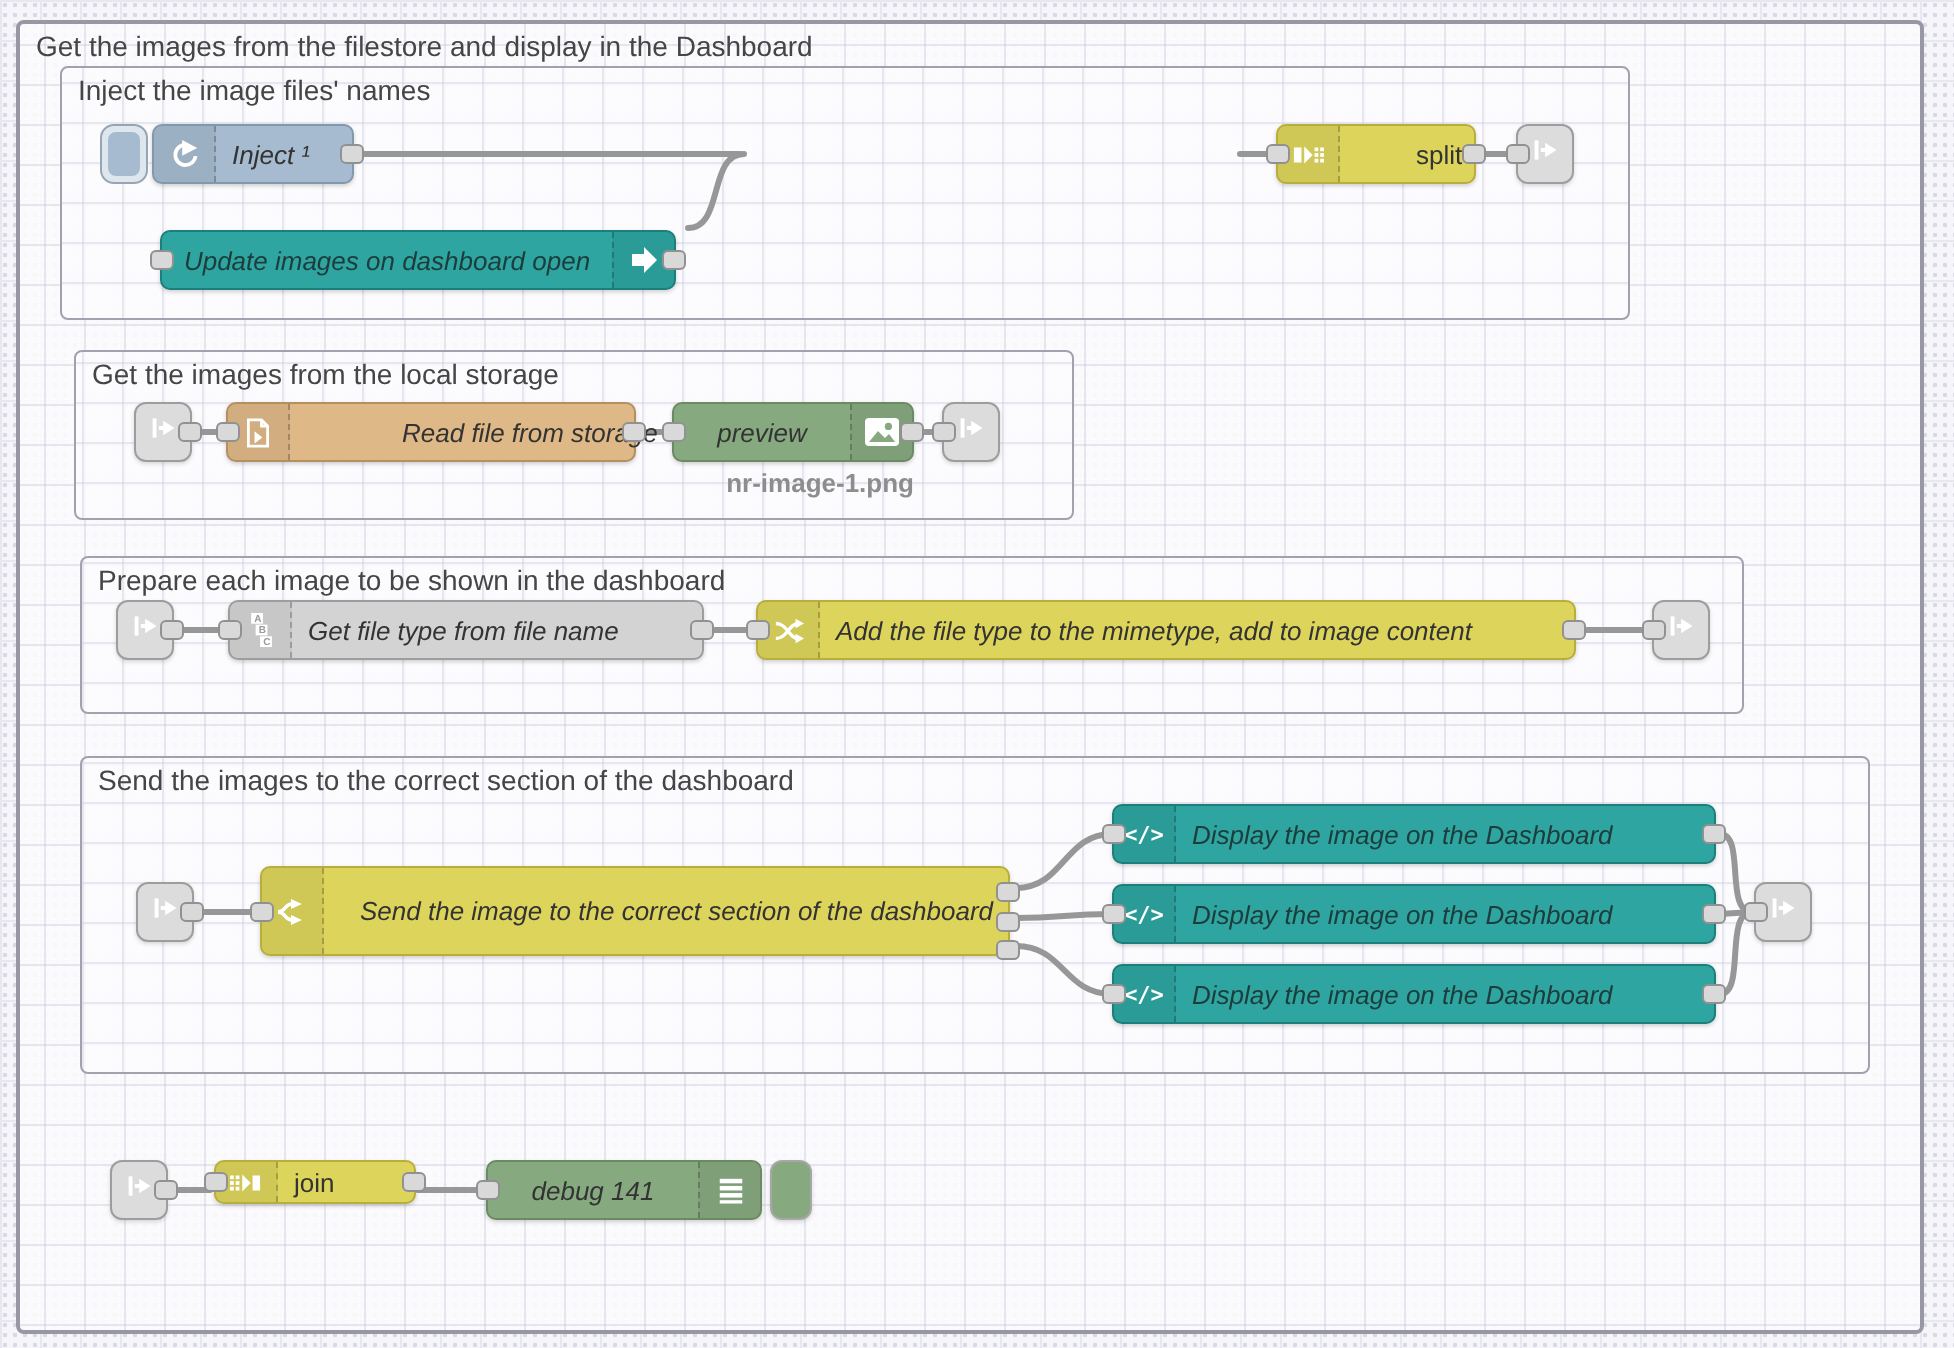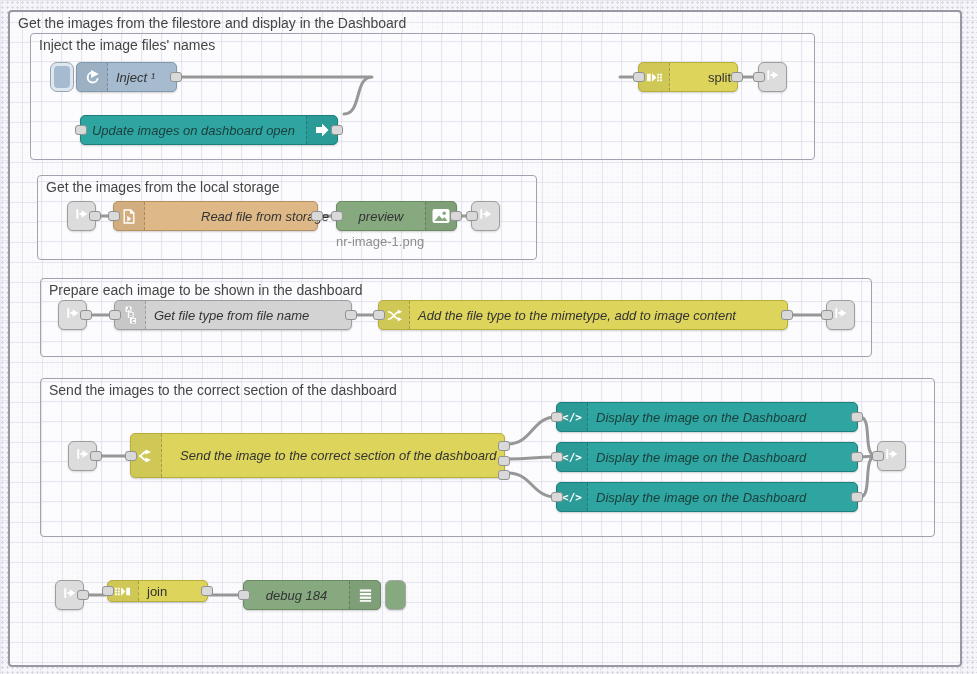--- a/index.html
+++ b/index.html
@@ -69,21 +69,21 @@
   }
   .inject-button .inner{
     position:absolute;left:3px;top:3px;right:3px;bottom:3px;border-radius:4px;background:#a6bbcf;
   }
   .debug-toggle{
     position:absolute;left:385px;top:580px;width:21px;height:30px;border-radius:6px;
     background:#87a980;border:1px solid #a7a7a7;box-sizing:border-box;
     box-shadow:0 1px 2px rgba(0,0,0,0.15);
   }
   .caption{
-    position:absolute;font-size:13px;color:#8d8d8d;text-align:left;white-space:nowrap;
+    position:absolute;font-size:13px;color:#8d8d8d;text-align:right;white-space:nowrap;font-weight:bold;
   }
   .code-glyph{font-size:11px;font-weight:bold;color:#fff;font-family:"DejaVu Sans Mono",monospace;}
 </style>
 </head>
 <body>
 
 <div class="canvas">
 
   <div class="group outer" style="left:8px;top:10px;width:950px;height:653px;background-position:-8px -10px;">
     <span class="group-label">Get the images from the filestore and display in the Dashboard</span>
@@ -369,21 +369,21 @@
           <path d="M6.5 3.5 L11 8 L6.5 12.5 Z" fill="#fff"></path>
           <rect x="12" y="4" width="4" height="8" fill="#fff"></rect>
         </svg>
     </span>
     <span class="nlabel roman">join</span>
     <span class="port in"></span>
     <span class="port out"></span>
   </div>
 
   <div class="node green" style="left:243px;top:580px;width:138px;height:30px;">
-    <span class="nlabel center">debug 184</span>
+    <span class="nlabel center">debug 141</span>
     <span class="icon-box right">
       <svg viewBox="0 0 16 16" width="15" height="15">
           <g fill="#fff">
             <rect x="2" y="1.5" width="12" height="2.4"></rect>
             <rect x="2" y="5.3" width="12" height="2.4"></rect>
             <rect x="2" y="9.1" width="12" height="2.4"></rect>
             <rect x="2" y="12.9" width="12" height="1.8"></rect>
           </g>
         </svg>
     </span>

